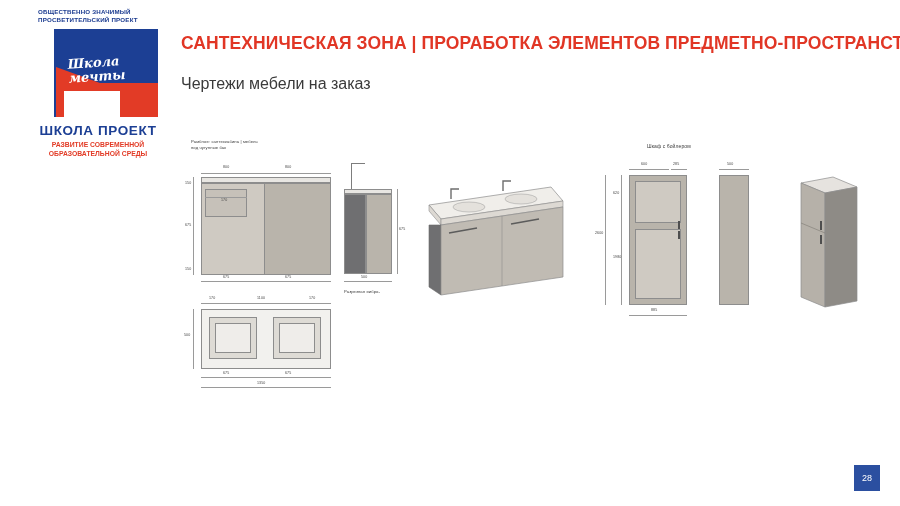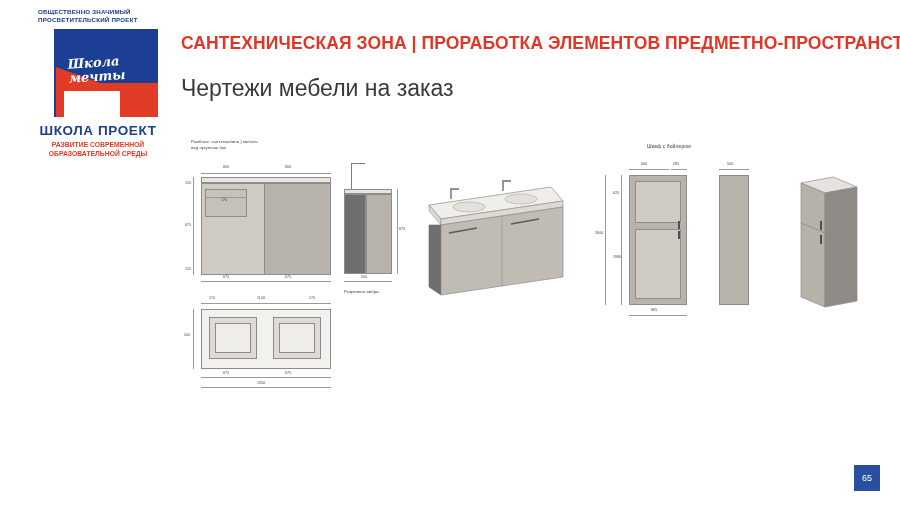--- a/index.html
+++ b/index.html
@@ -112,21 +112,21 @@
     font-size: 17.5px;
     font-weight: bold;
     color: #e13625;
     letter-spacing: 0.1px;
     white-space: nowrap;
   }
   .title-sub {
     position: absolute;
     left: 181px;
     top: 75px;
-    font-size: 23px;
+    font-size: 16px;
     color: #3a3a3a;
     font-weight: normal;
     white-space: nowrap;
   }
 
   
   .drawings {
     position: absolute;
     left: 181px;
     top: 135px;
@@ -318,13 +318,13 @@
   <svg class="svgwrap" width="700" height="270">
     <polygon points="620,48 652,42 676,52 644,58" fill="#e6e3df" stroke="#8d8d8d" stroke-width="0.7"></polygon>
     <polygon points="620,48 644,58 644,172 620,162" fill="#b6b1a9" stroke="#8d8d8d" stroke-width="0.7"></polygon>
     <polygon points="644,58 676,52 676,166 644,172" fill="#8e8b86" stroke="#8d8d8d" stroke-width="0.7"></polygon>
     <line x1="620" y1="88" x2="644" y2="98" stroke="#7e7a74" stroke-width="0.6"></line>
     <rect x="639" y="86" width="2" height="9" fill="#4e4e4e"></rect>
     <rect x="639" y="100" width="2" height="9" fill="#4e4e4e"></rect>
   </svg>
 </div>
 
-<div class="page-badge">65</div>
+<div class="page-badge">28</div>
 
 </body></html>

